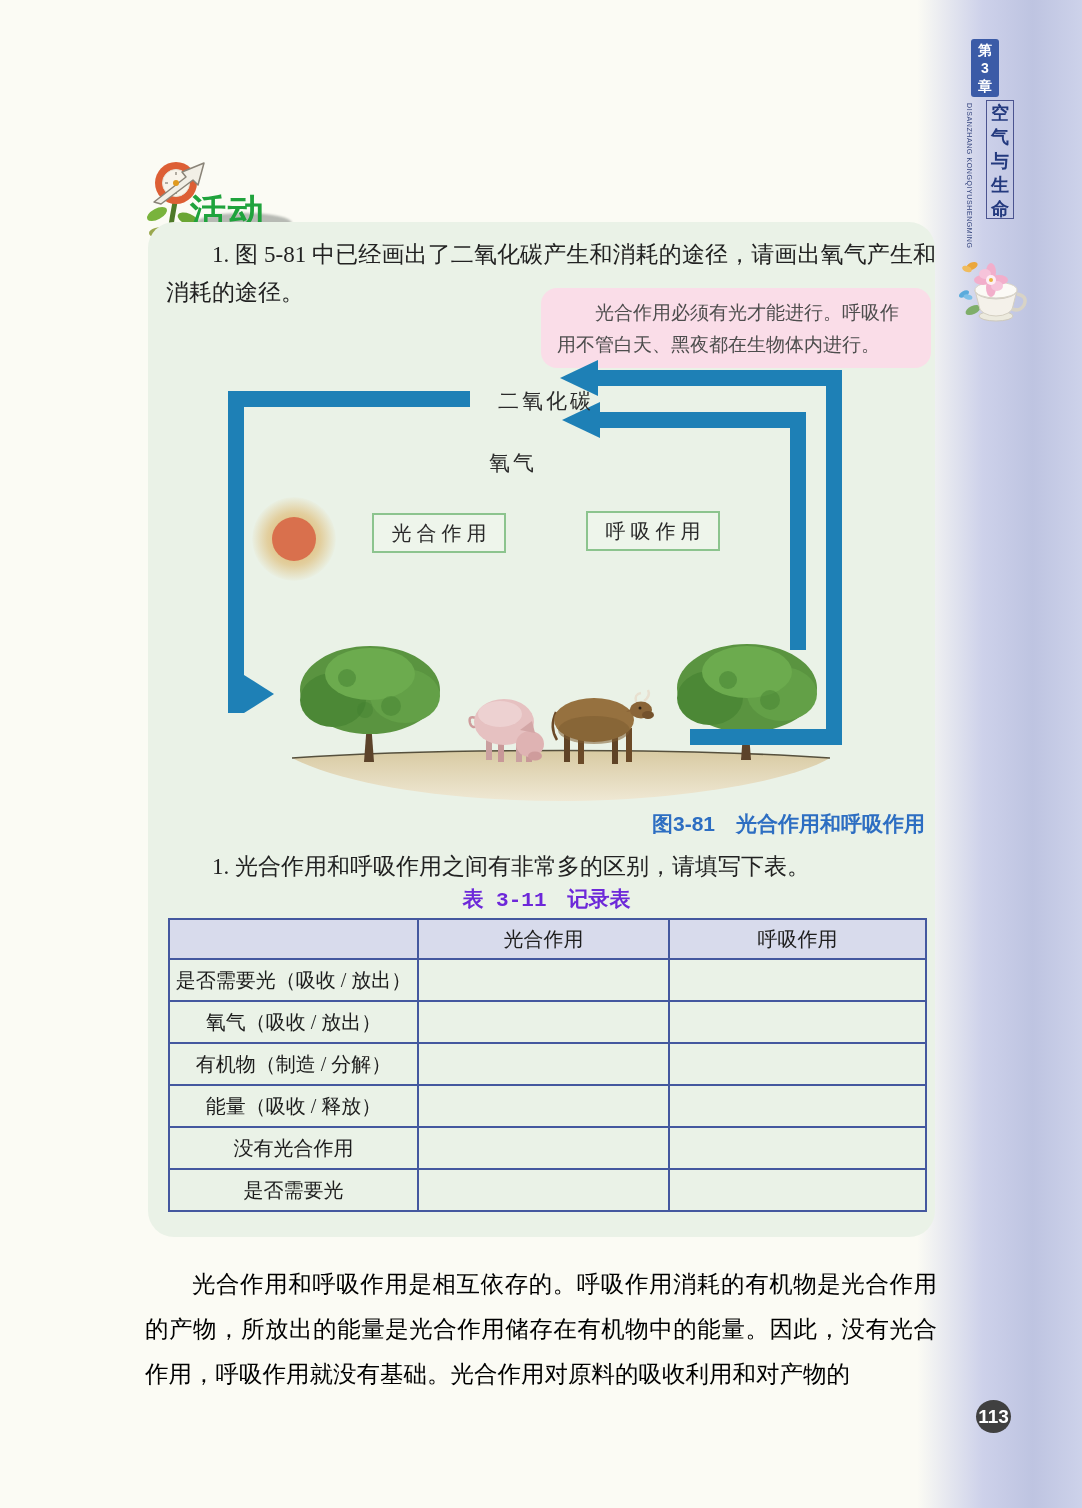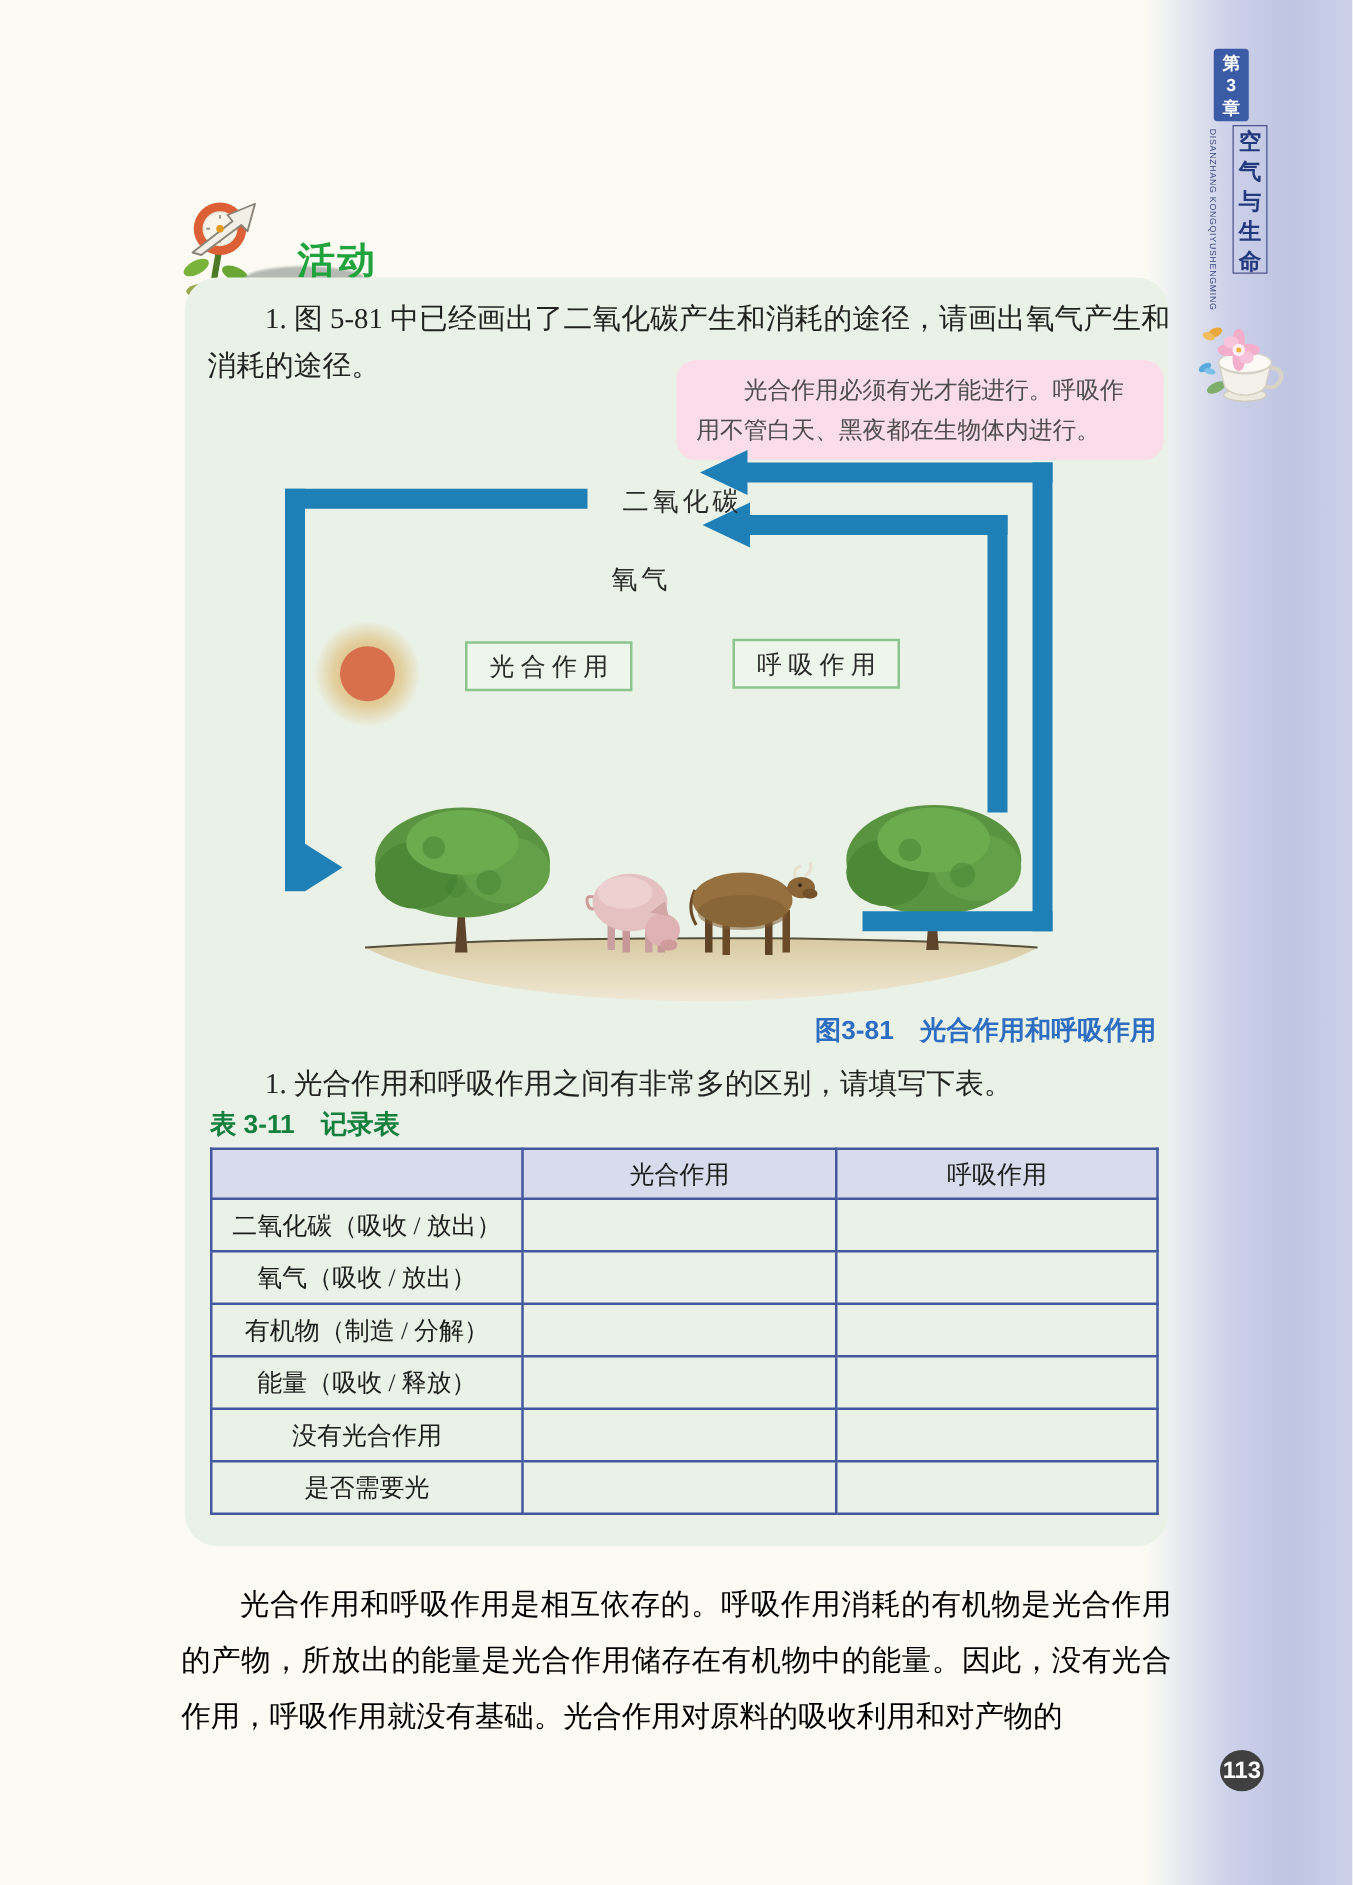--- a/index.html
+++ b/index.html
@@ -44,23 +44,22 @@
     font-size:19px;font-weight:bold;
   }
 
   
   .activity-shadow{
     position:absolute;left:196px;top:213px;width:96px;height:20px;
     background:#b7bab4;border-radius:50%;filter:blur(1px);
   }
   .activity-header{
     position:absolute;left:190px;top:188px;
-    color:#1fa33c;font-weight:bold;font-size:30px;letter-spacing:2px;
-    font-family:"Liberation Sans","DejaVu Sans",sans-serif;
-    margin-left:48px;
+    color:#1fa33c;font-weight:bold;font-size:36px;letter-spacing:2px;
+    font-family:"Liberation Sans","DejaVu Sans",sans-serif;
   }
 
   
   .panel{
     position:absolute;left:148px;top:222px;width:787px;height:1015px;
     background:#eaf2e7;border-radius:26px;
   }
 
   .item-text{
     position:absolute;left:166px;width:770px;
@@ -101,23 +100,23 @@
     position:absolute;left:272px;top:517px;width:44px;height:44px;border-radius:50%;
     background:#d9704d;
   }
   .fig-caption{
     position:absolute;left:168px;top:810px;width:757px;text-align:right;
     color:#2d6ec2;font-weight:bold;font-size:21px;
     font-family:"Liberation Sans","DejaVu Sans",sans-serif;
   }
 
   .table-title{
-    position:absolute;left:168px;top:885px;width:757px;
-    font-weight:bold;font-size:21px;color:#15803d;
-    font-family:Liberation Sans, sans-serif;
+    position:absolute;left:168px;top:885px;width:757px;text-align:center;
+    font-weight:bold;font-size:21px;color:#6d28d9;
+    font-family:Liberation Mono, monospace;
   }
   table.rec-table{
     position:absolute;left:168px;top:918px;width:757px;
     border-collapse:collapse;table-layout:fixed;
     font-size:20px;color:#1d1d1d;
   }
   table.rec-table th, table.rec-table td{
     border:2px solid #44589f;height:38px;text-align:center;vertical-align:middle;
     font-weight:normal;padding:0;
   }
@@ -299,21 +298,21 @@
       </colgroup>
     <thead>
       <tr>
         <th></th>
         <th>光合作用</th>
         <th>呼吸作用</th>
       </tr>
     </thead>
     <tbody>
       <tr>
-        <td>二氧化碳（吸收 / 放出）</td>
+        <td>是否需要光（吸收 / 放出）</td>
         <td></td>
         <td></td>
       </tr>
       <tr>
         <td>氧气（吸收 / 放出）</td>
         <td></td>
         <td></td>
       </tr>
       <tr>
         <td>有机物（制造 / 分解）</td>

